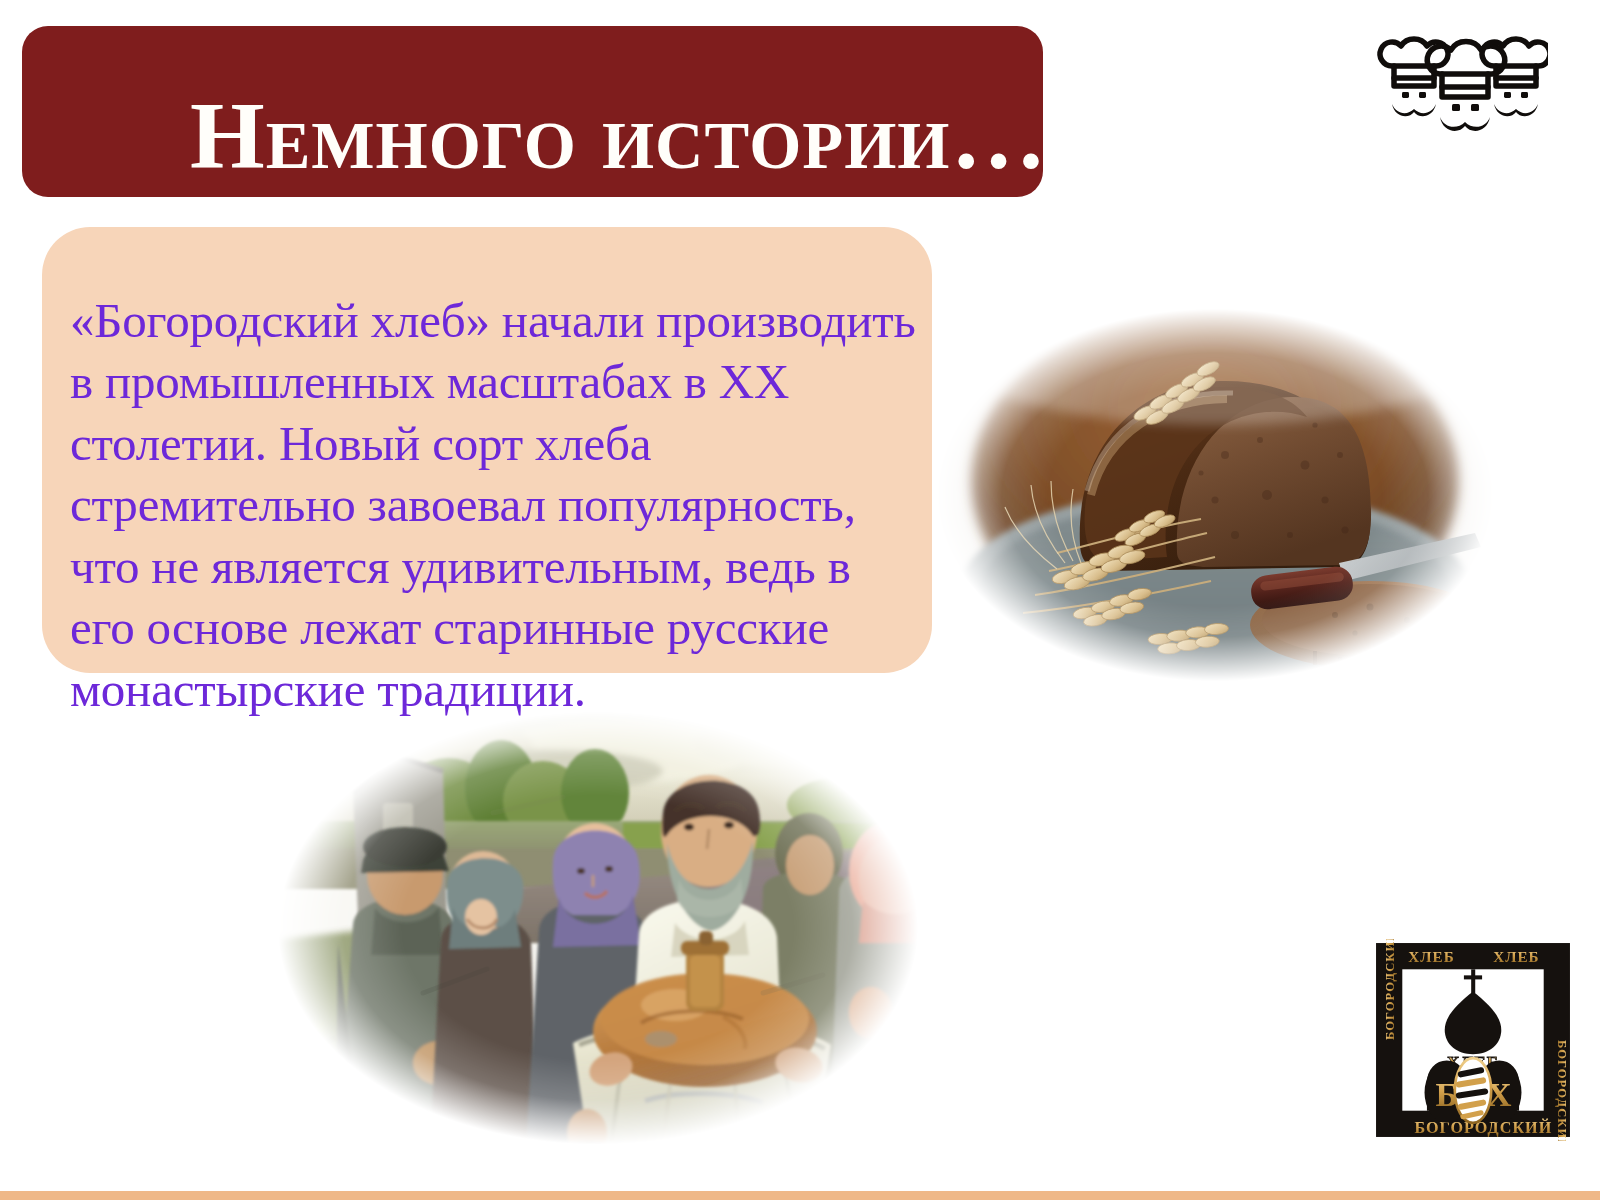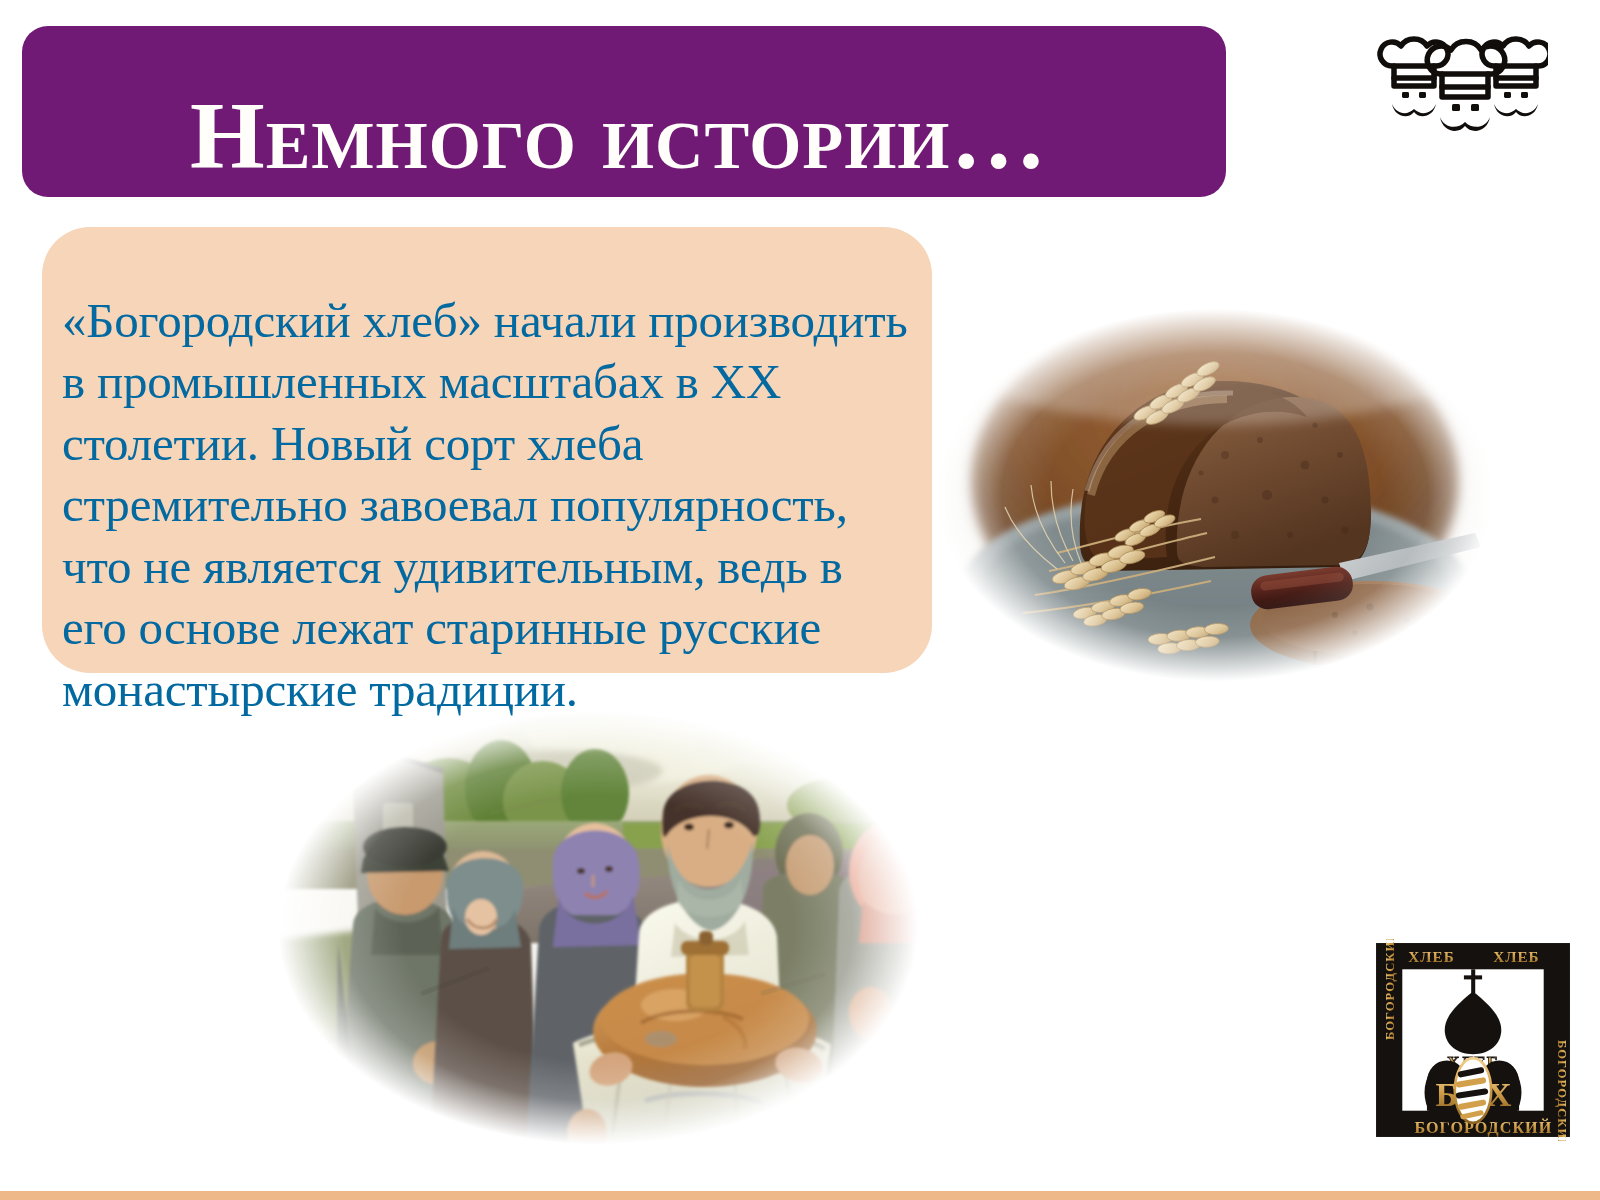--- a/index.html
+++ b/index.html
@@ -15,23 +15,23 @@
     background: #ffffff;
     overflow: hidden;
     font-family: "Liberation Serif", "DejaVu Serif", serif;
   }
 
   
   #title-banner {
     position: absolute;
     left: 22px;
     top: 26px;
-    width: 1204px;
+    width: 1021px;
     height: 171px;
-    background: #701a75;
+    background: #7f1d1d;
     border-radius: 26px;
     box-shadow: 0 0 14px 4px rgba(255,255,255,0.0);
   }
   #title-text {
     position: absolute;
     left: 168px;
     top: 62px;
     width: 900px;
     color: #FFFEFA;
     font-family: "Liberation Serif", "DejaVu Serif", serif;
@@ -58,24 +58,24 @@
     position: absolute;
     left: 42px;
     top: 227px;
     width: 890px;
     height: 446px;
     background: #F7D5B9;
     border-radius: 48px;
   }
   #body-text {
     position: absolute;
-    left: 20px;
+    left: 28px;
     top: 14px;
     width: 852px;
-    color: #0369a1;
+    color: #6d28d9;
     font-family: "Liberation Serif", "DejaVu Serif", serif;
     font-size: 49px;
     line-height: 1.255;
     text-align: left;
     letter-spacing: -0.2px;
   }
 
   
   #bread-photo {
     position: absolute;

